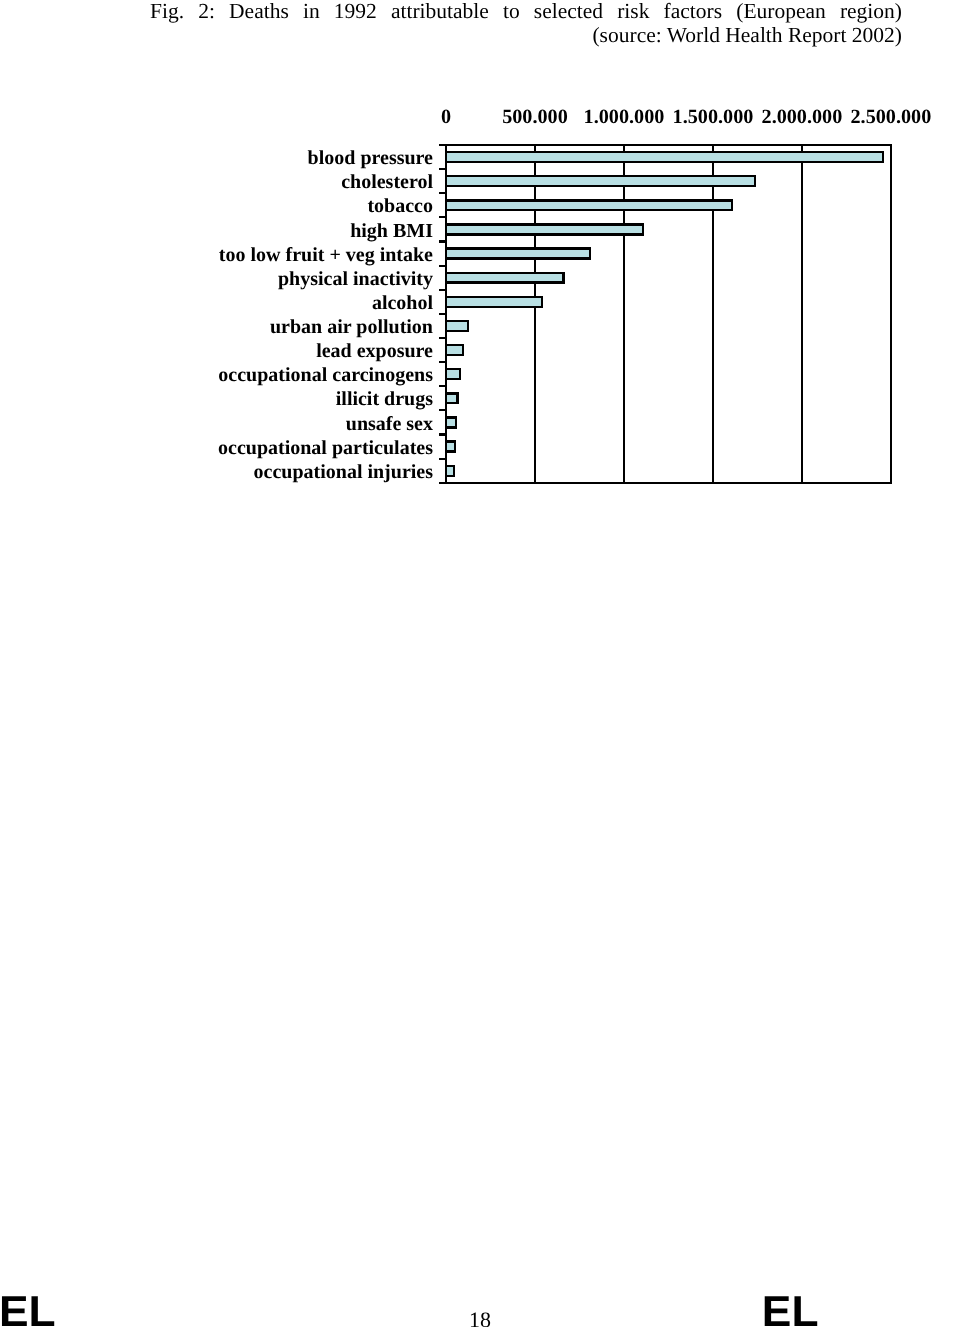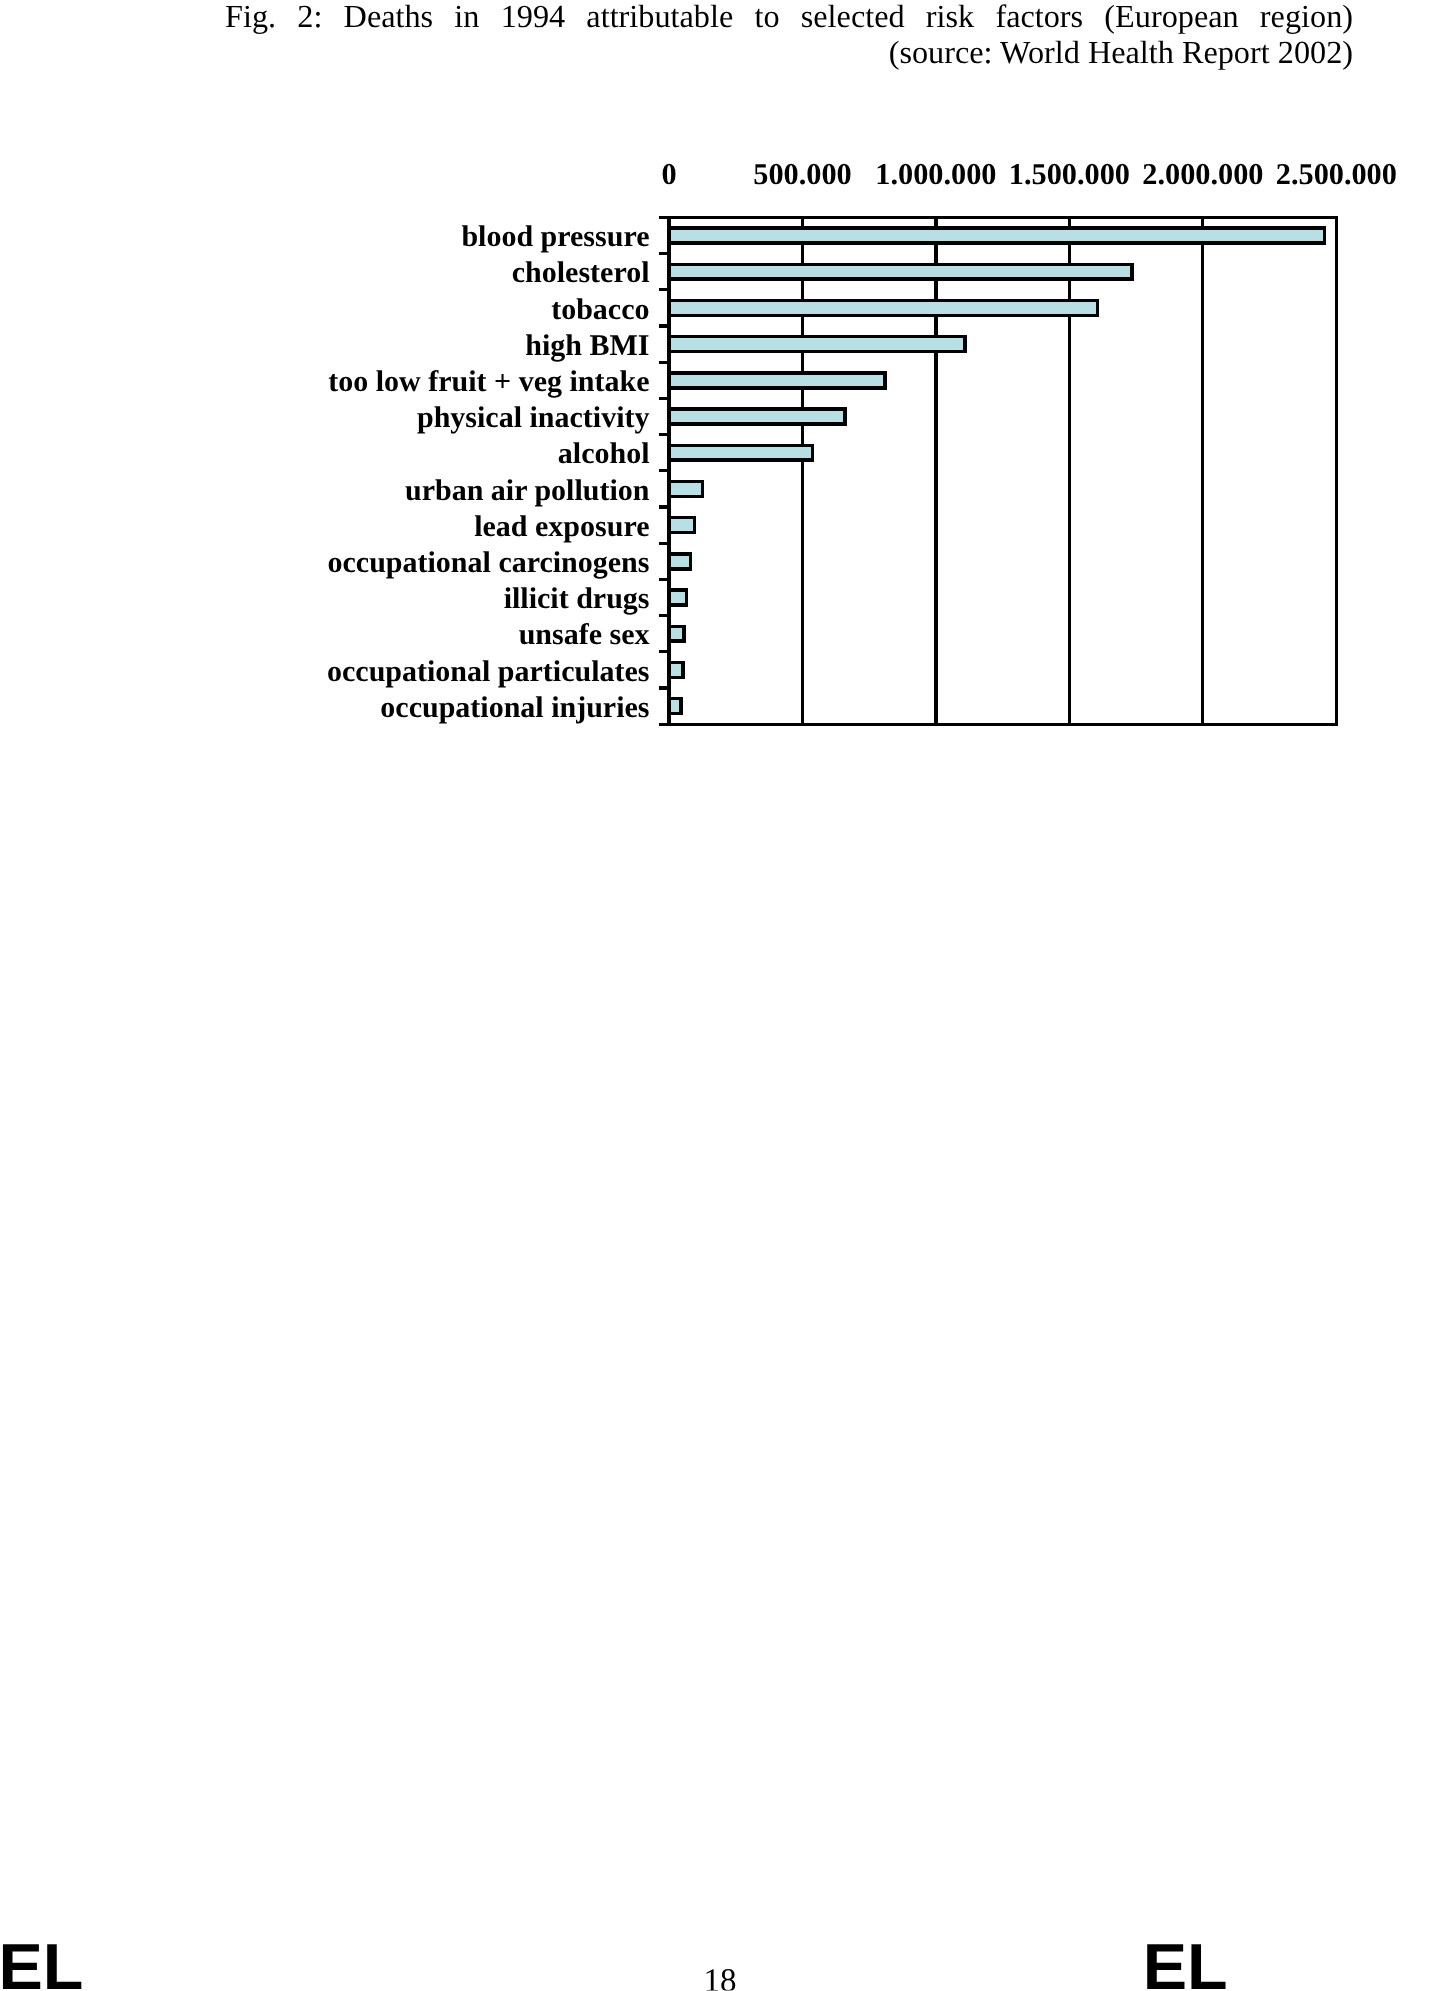--- a/index.html
+++ b/index.html
@@ -22,21 +22,21 @@
         font-size:43.4px; line-height:43.4px; top:1291px; letter-spacing:0px;
         transform:scaleX(1.021); }
   .el-left { left:-1.3px; transform-origin:left center; }
   .el-right { right:-2.5px; transform-origin:right center; }
   .footer { position:absolute; left:0; top:0; width:816px; height:1327px; pointer-events:none; }
 </style>
 </head>
 <body>
 
 <div class="caption">
-  <div class="l1">Fig. 2: Deaths in 1994 attributable to selected risk factors (European region)</div>
+  <div class="l1">Fig. 2: Deaths in 1992 attributable to selected risk factors (European region)</div>
   <div class="l2">(source: World Health Report 2002)</div>
 </div>
 
 <div class="figure">
   <svg class="chart" width="960" height="520" viewBox="0 0 960 520" role="img" aria-label="horizontal bar chart">
       <g>
         <rect x="444.925" y="144.95" width="2.15" height="337.85" fill="#000" shape-rendering="crispEdges"></rect>
         <rect x="533.905" y="144.95" width="2.15" height="337.85" fill="#000" shape-rendering="crispEdges"></rect>
         <rect x="622.885" y="144.95" width="2.15" height="337.85" fill="#000" shape-rendering="crispEdges"></rect>
         <rect x="711.865" y="144.95" width="2.15" height="337.85" fill="#000" shape-rendering="crispEdges"></rect>

